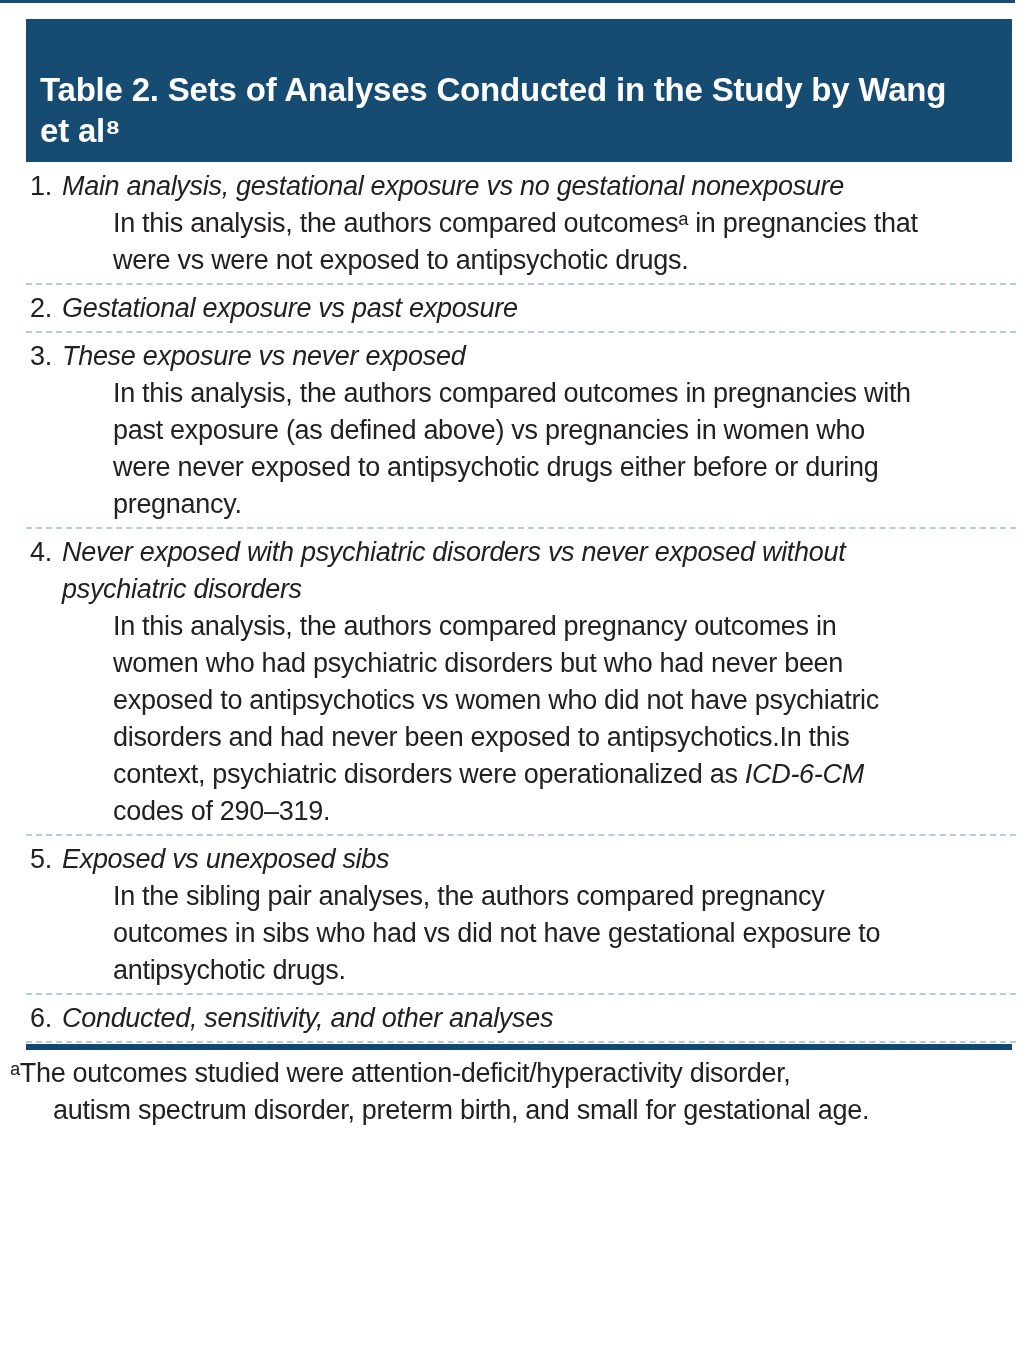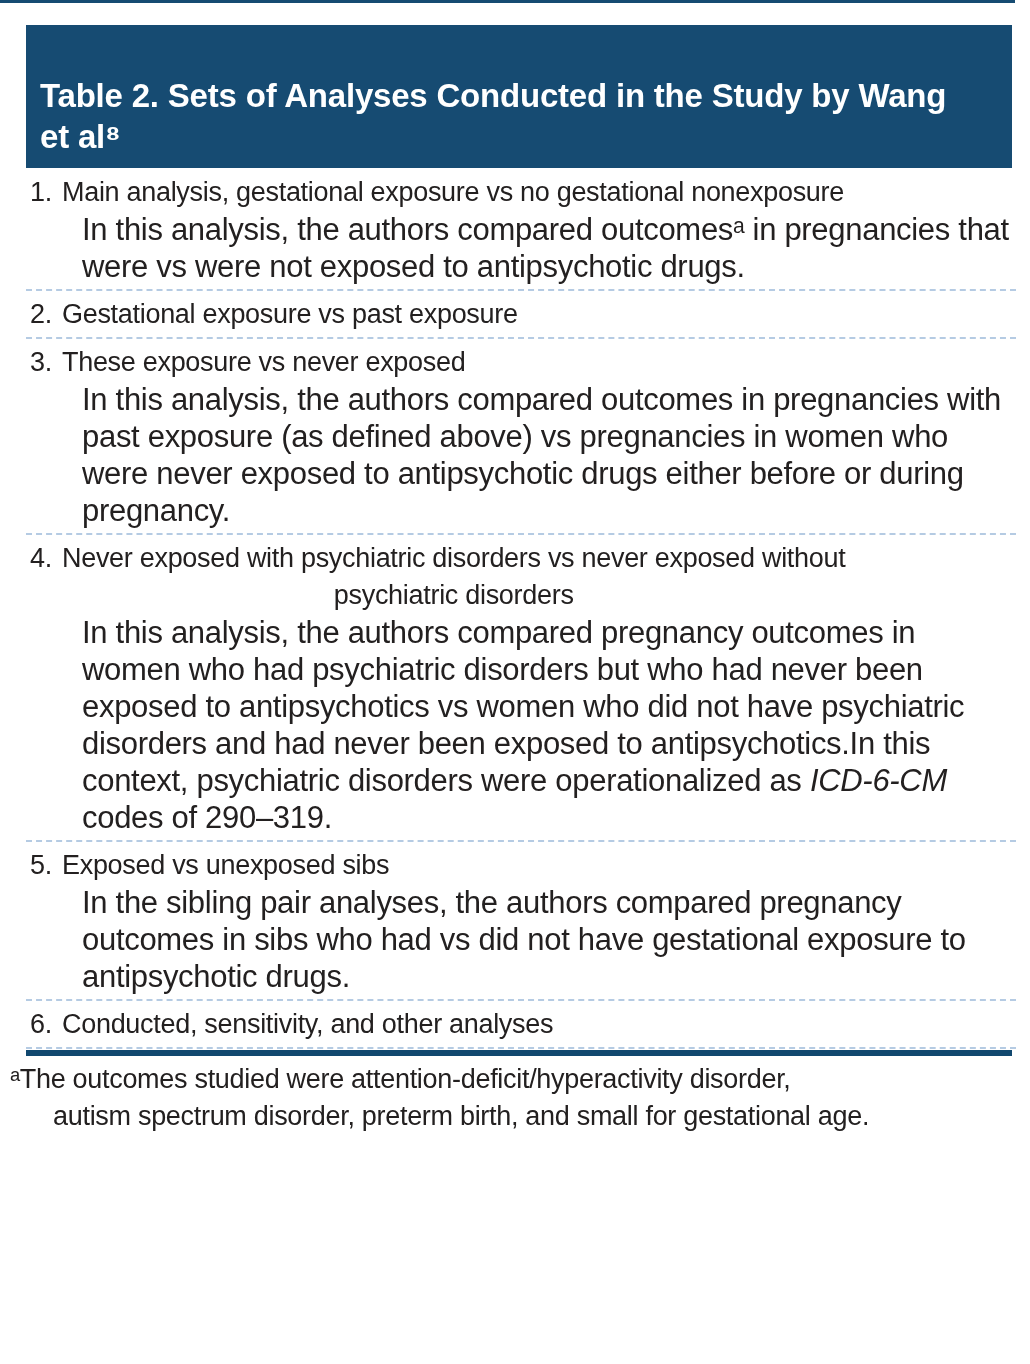--- a/index.html
+++ b/index.html
@@ -14,21 +14,21 @@
   }
   .top-rule {
     width: 1015px;
     height: 3px;
     background: #164b72;
   }
   .content {
     margin: 0 18px 0 26px; 
   }
   .header-box {
-    margin-top: 22px;
+    margin-top: 16px;
     background: #164b72;
     padding: 9px 12px 11px 14px;
     color: #ffffff;
     font-weight: bold;
     font-size: 33px;
     line-height: 41px;
     letter-spacing: -0.2px;
     white-space: pre-line;
   }
   ol.items {
@@ -38,26 +38,26 @@
   }
   .item { padding-left: 4px; }
   .head {
     display: flex;
     font-size: 27px;
     line-height: 37px;
     letter-spacing: -0.3px;
   }
   .num { width: 32px; flex-shrink: 0; }
   .ititle {
+    font-style: italic;
     white-space: pre-line;
-    text-align: center;
   }
   .body {
-    margin-left: 52px;
-    font-size: 31px;
+    margin-left: 83px;
+    font-size: 27px;
     line-height: 37px;
     letter-spacing: -0.3px;
     white-space: pre-line;
   }
   .body .it { font-style: italic; }
   .sep {
     margin: 4px -4px 5px -4px;
     border-top: 2px dashed #b5cbe3;
     height: 0;
   }

